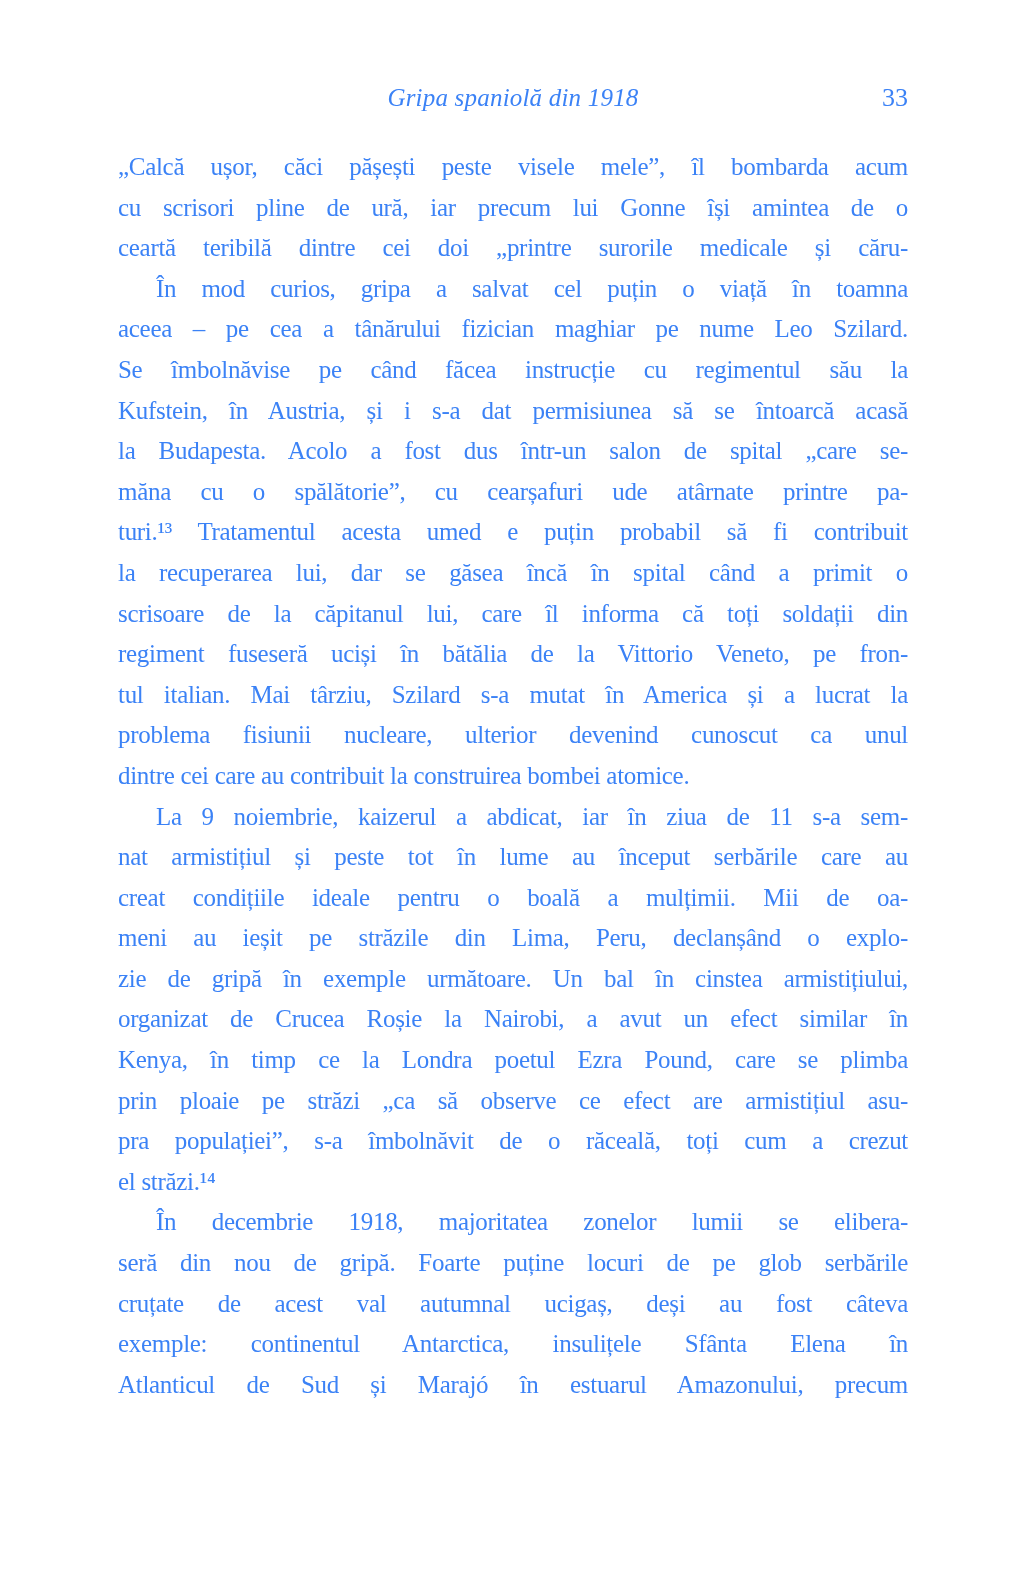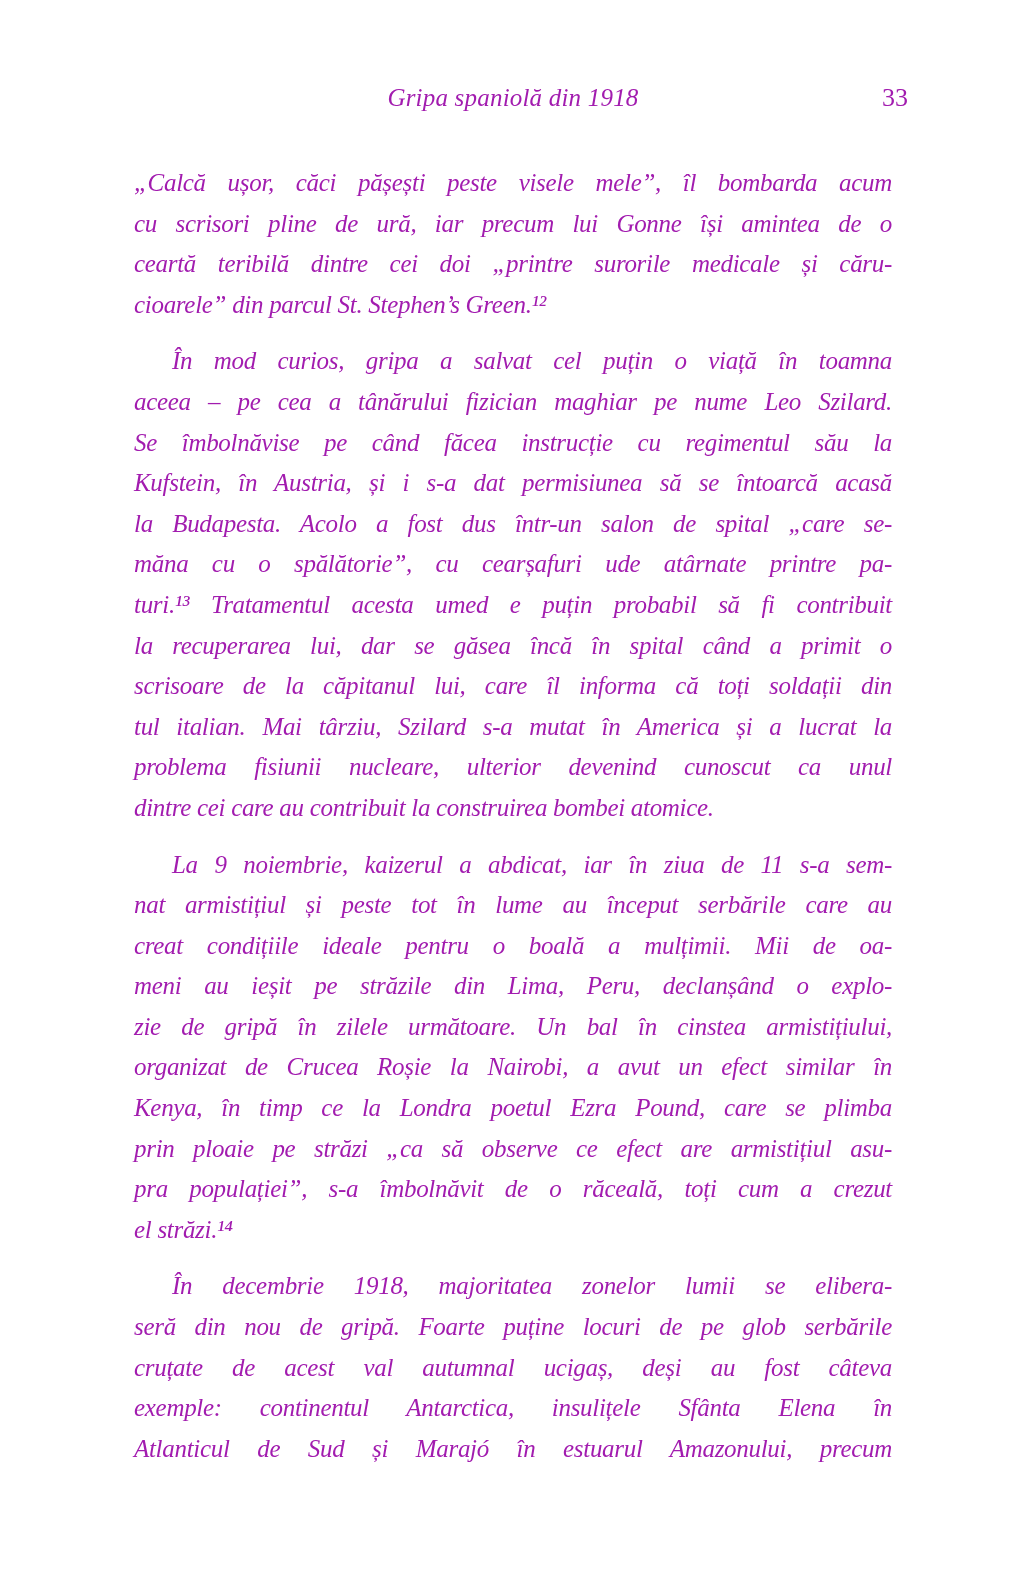--- a/index.html
+++ b/index.html
@@ -5,21 +5,21 @@
   html, body {
     margin: 0;
     padding: 0;
     background: #e8e8e8;
   }
   .page {
     position: relative;
     width: 1024px;
     height: 1575px;
     background: #ffffff;
-    color: #a21caf;
+    color: #3b82f6;
     font-family: "Liberation Serif", "DejaVu Serif", serif;
     overflow: hidden;
   }
   .running-head {
     position: absolute;
     top: 82px;
     left: 118px;
     width: 790px;
     height: 32px;
   }
@@ -38,22 +38,21 @@
     font-size: 26px;
     line-height: 32px;
   }
   .text-block {
     position: absolute;
     top: 147px;
     left: 118px;
     width: 790px;
   }
   .paragraph {
-    margin: 16px;
-    font-style: italic;
+    margin: 0;
   }
   .text-line {
     font-size: 25px;
     line-height: 40.6px;
     letter-spacing: -0.3px;
     text-align: justify;
     text-align-last: justify;
     -moz-text-align-last: justify;
     white-space: normal;
   }
@@ -71,42 +70,42 @@
 <div class="page">
   <header class="running-head">
     <span class="head-title">Gripa spaniolă din 1918</span>
     <span class="page-number">33</span>
   </header>
   <main class="text-block">
       <div class="paragraph">
         <div class="text-line">„Calcă ușor, căci pășești peste visele mele”, îl bombarda acum</div>
         <div class="text-line">cu scrisori pline de ură, iar precum lui Gonne își amintea de o</div>
         <div class="text-line">ceartă teribilă dintre cei doi „printre surorile medicale și căru-</div>
-        <div class="text-line last">cioarele” din parcul St. Stephen’s Green.¹²</div>
       </div>
       <div class="paragraph">
         <div class="text-line indent">În mod curios, gripa a salvat cel puțin o viață în toamna</div>
         <div class="text-line">aceea – pe cea a tânărului fizician maghiar pe nume Leo Szilard.</div>
         <div class="text-line">Se îmbolnăvise pe când făcea instrucție cu regimentul său la</div>
         <div class="text-line">Kufstein, în Austria, și i s-a dat permisiunea să se întoarcă acasă</div>
         <div class="text-line">la Budapesta. Acolo a fost dus într-un salon de spital „care se-</div>
         <div class="text-line">măna cu o spălătorie”, cu cearșafuri ude atârnate printre pa-</div>
         <div class="text-line">turi.¹³ Tratamentul acesta umed e puțin probabil să fi contribuit</div>
         <div class="text-line">la recuperarea lui, dar se găsea încă în spital când a primit o</div>
         <div class="text-line">scrisoare de la căpitanul lui, care îl informa că toți soldații din</div>
+        <div class="text-line">regiment fuseseră uciși în bătălia de la Vittorio Veneto, pe fron-</div>
         <div class="text-line">tul italian. Mai târziu, Szilard s-a mutat în America și a lucrat la</div>
         <div class="text-line">problema fisiunii nucleare, ulterior devenind cunoscut ca unul</div>
         <div class="text-line last">dintre cei care au contribuit la construirea bombei atomice.</div>
       </div>
       <div class="paragraph">
         <div class="text-line indent">La 9 noiembrie, kaizerul a abdicat, iar în ziua de 11 s-a sem-</div>
         <div class="text-line">nat armistițiul și peste tot în lume au început serbările care au</div>
         <div class="text-line">creat condițiile ideale pentru o boală a mulțimii. Mii de oa-</div>
         <div class="text-line">meni au ieșit pe străzile din Lima, Peru, declanșând o explo-</div>
-        <div class="text-line">zie de gripă în zilele următoare. Un bal în cinstea armistițiului,</div>
+        <div class="text-line">zie de gripă în exemple următoare. Un bal în cinstea armistițiului,</div>
         <div class="text-line">organizat de Crucea Roșie la Nairobi, a avut un efect similar în</div>
         <div class="text-line">Kenya, în timp ce la Londra poetul Ezra Pound, care se plimba</div>
         <div class="text-line">prin ploaie pe străzi „ca să observe ce efect are armistițiul asu-</div>
         <div class="text-line">pra populației”, s-a îmbolnăvit de o răceală, toți cum a crezut</div>
         <div class="text-line last">el străzi.¹⁴</div>
       </div>
       <div class="paragraph">
         <div class="text-line indent">În decembrie 1918, majoritatea zonelor lumii se elibera-</div>
         <div class="text-line">seră din nou de gripă. Foarte puține locuri de pe glob serbările</div>
         <div class="text-line">cruțate de acest val autumnal ucigaș, deși au fost câteva</div>

